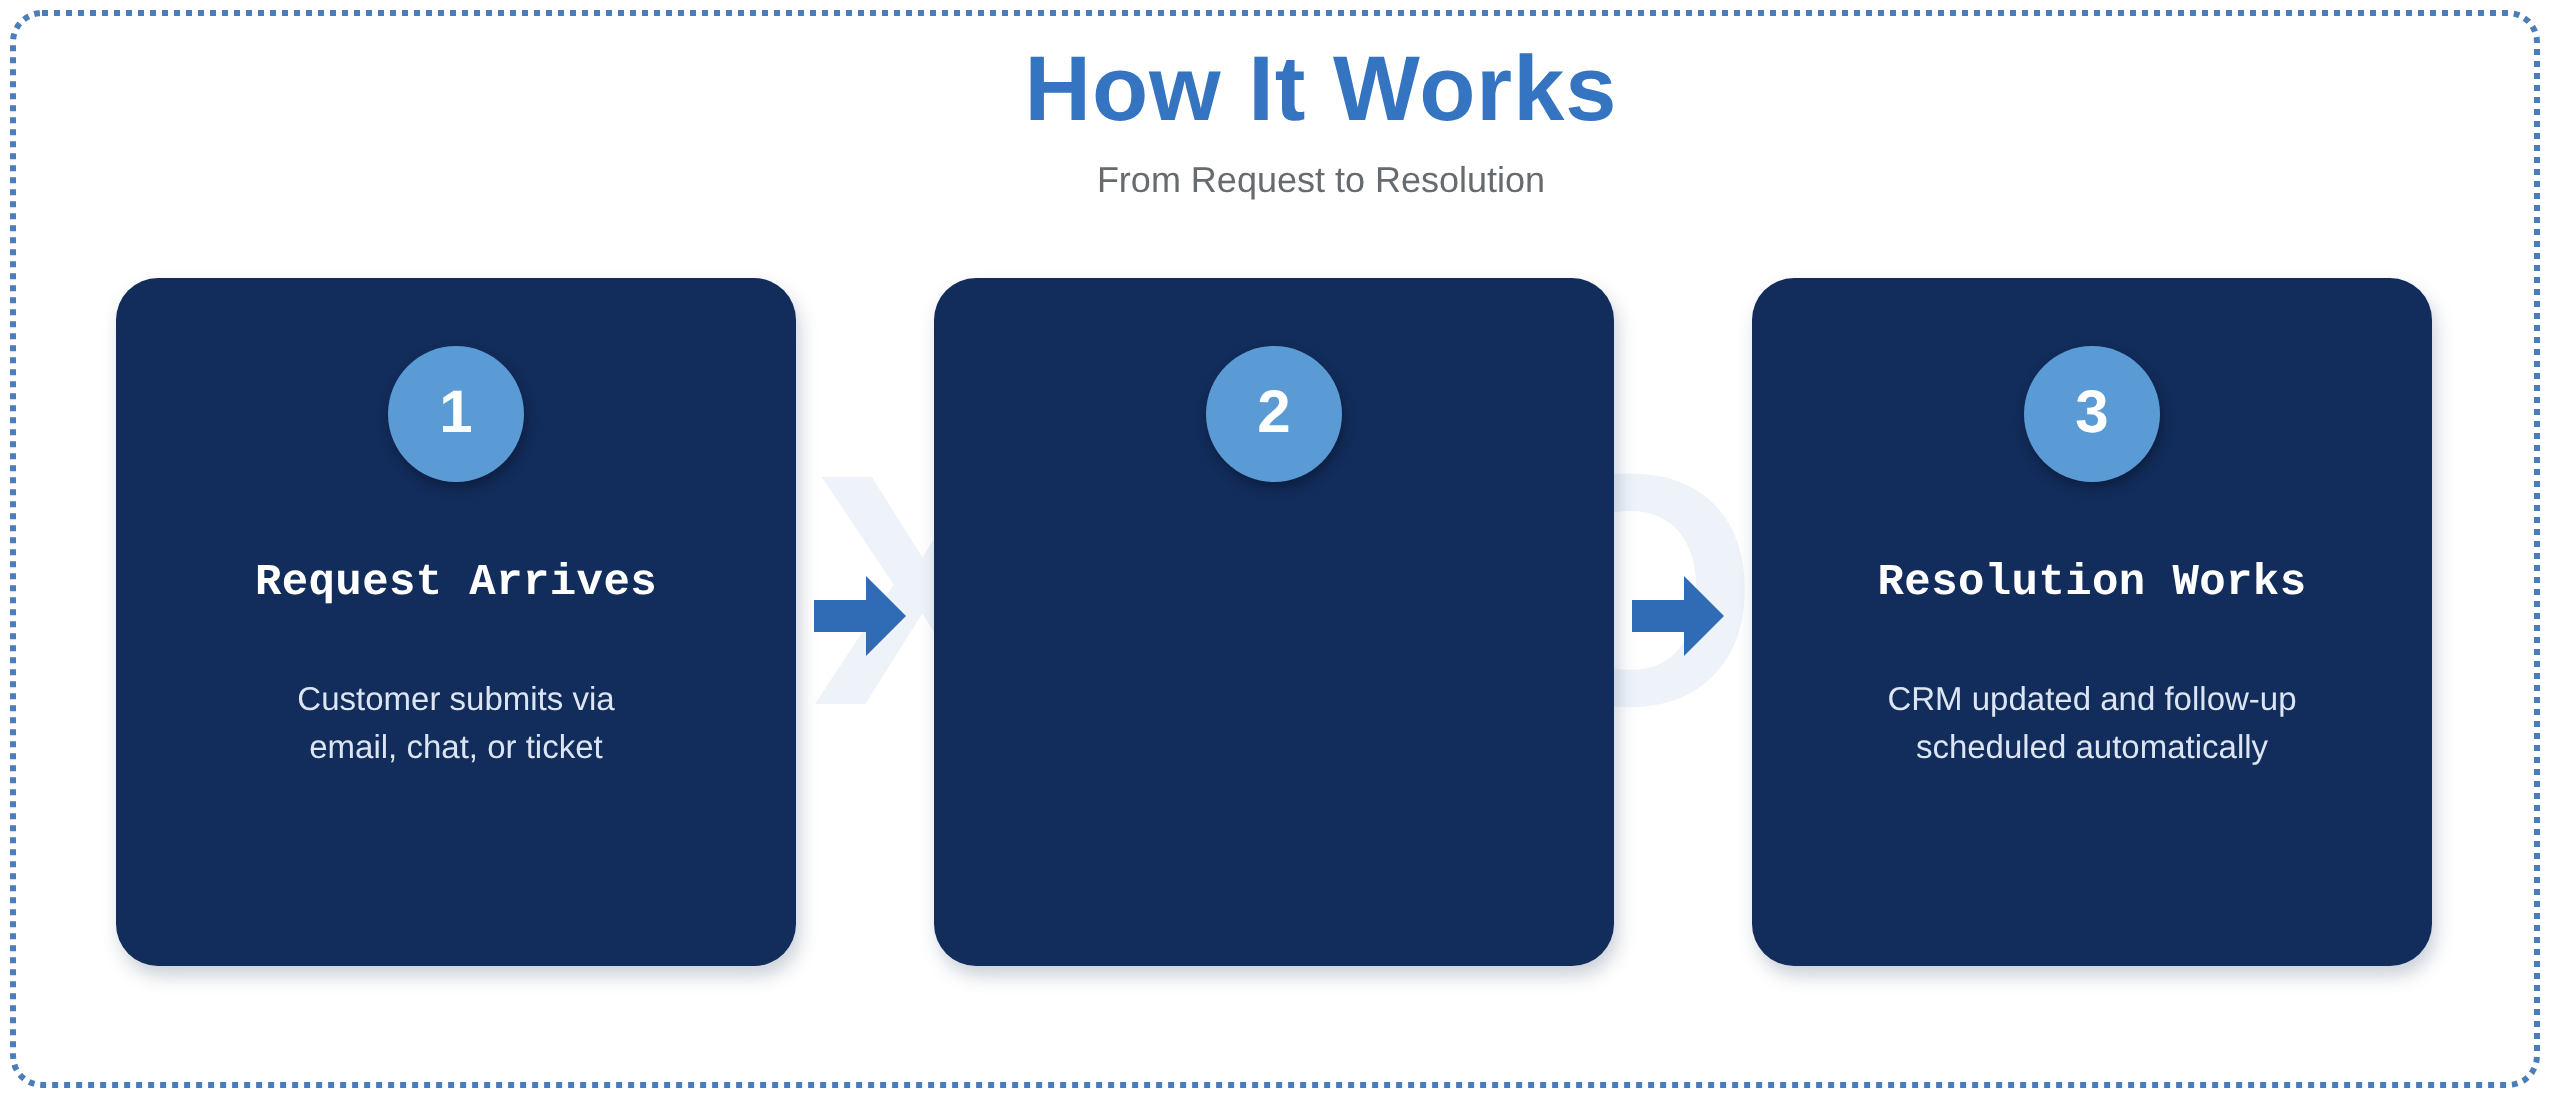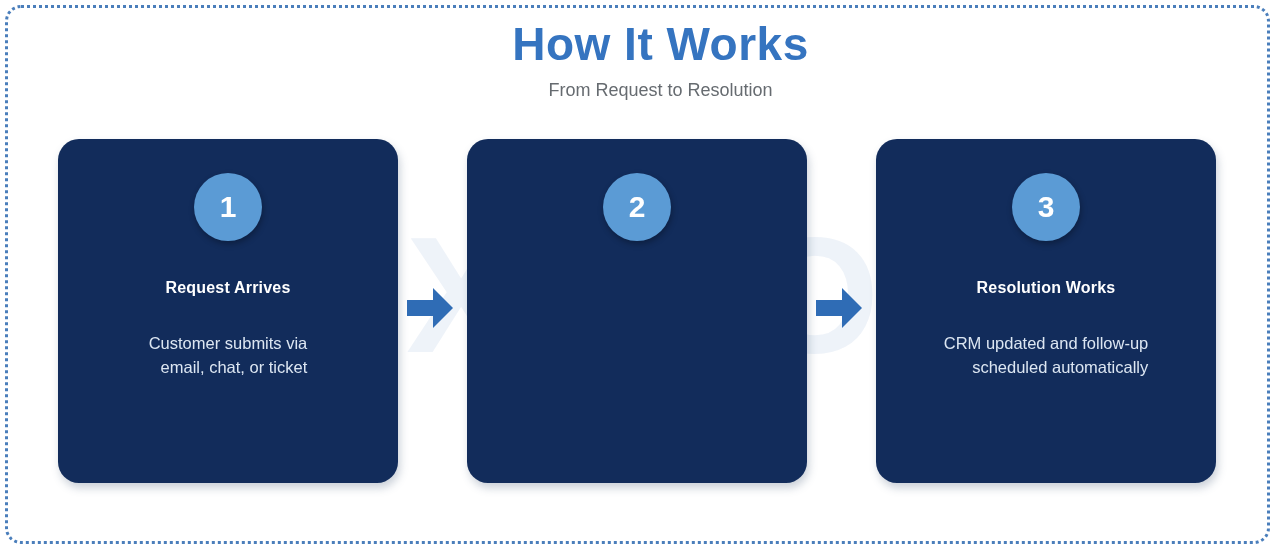--- a/index.html
+++ b/index.html
@@ -118,33 +118,34 @@
     font-weight: bold;
     display: flex;
     align-items: center;
     justify-content: center;
     box-shadow: 1px 3px 6px rgba(0,0,0,0.30);
     line-height: 1;
   }
 
   .card-title {
     margin-top: 38px;
-    font-size: 16px;
+    font-size: 22px;
     font-weight: bold;
     color: #ffffff;
     text-align: center;
     letter-spacing: 0.2px;
+    font-family: Liberation Mono, monospace;
   }
 
   .card-desc {
     margin-top: 35px;
     font-size: 16.5px;
     line-height: 1.45;
     color: #dce6f2;
-    text-align: right;
+    text-align: center;
     font-weight: normal;
     padding: 0 18px;
   }
 
   
   .arrow {
     position: absolute;
     top: 286px;
     width: 48px;
     height: 44px;

